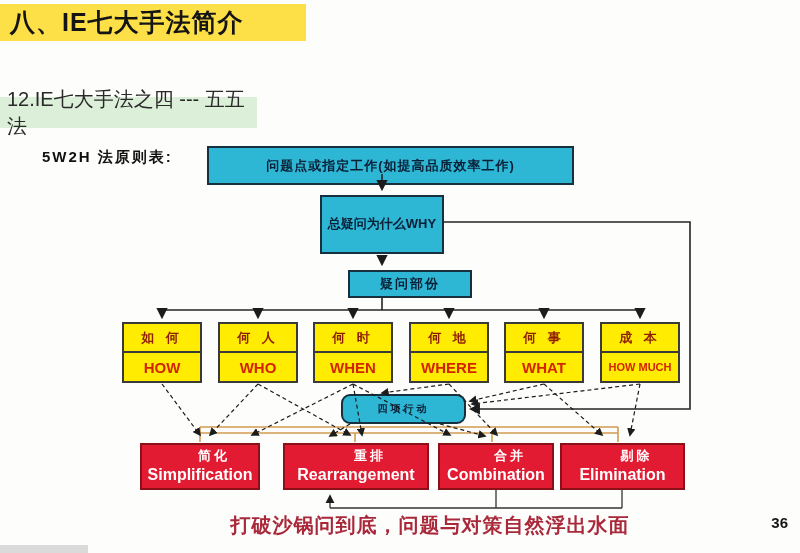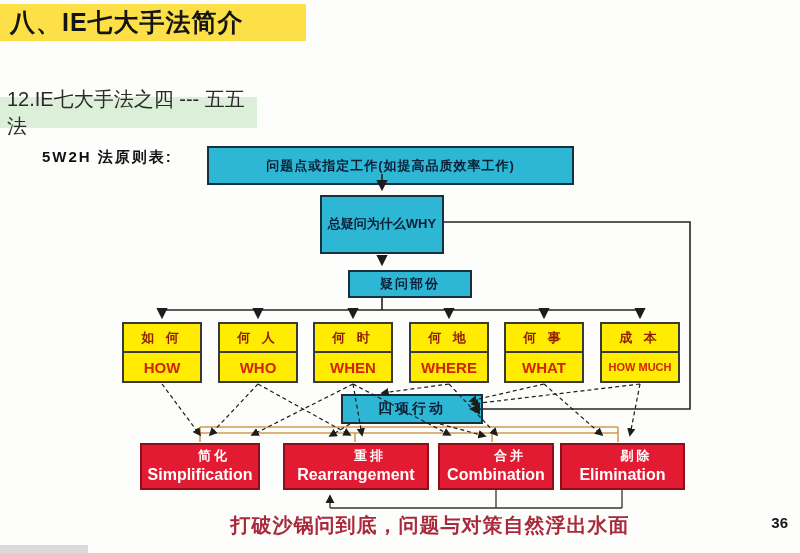--- a/index.html
+++ b/index.html
@@ -15,21 +15,21 @@
   .w5label{position:absolute;left:42px;top:148px;font-size:15px;font-weight:bold;color:#111;
            letter-spacing:2px;}
   
   .cbox{position:absolute;background:#2eb6d5;border:2px solid #16303e;box-sizing:border-box;
         color:#0a2036;font-weight:bold;display:flex;align-items:center;justify-content:center;
         text-align:center;}
   .top-box{left:207px;top:146px;width:367px;height:39px;font-size:13px;letter-spacing:1px;}
   .why-box{left:320px;top:195px;width:124px;height:59px;
            font-size:13px;line-height:1.45;}
   .qpart-box{left:320px;top:270px;width:124px;height:28px;font-size:13px;letter-spacing:2px;margin-left:28px;}
-  .action-box{left:341px;top:394px;width:142px;height:30px;font-size:14px;letter-spacing:3px;}
+  .action-box{left:341px;top:394px;width:125px;height:30px;font-size:10px;letter-spacing:3px;border-radius:9px;}
   
   .ybox{position:absolute;top:322px;width:80px;height:61px;background:#ffec00;
         border:2px solid #3a3a3a;box-sizing:border-box;display:flex;flex-direction:column;}
   .ybox .cn{flex:0 0 27px;border-bottom:2px solid #3a3a3a;display:flex;align-items:center;
             justify-content:center;color:#8f1c05;font-weight:bold;font-size:13px;letter-spacing:4px;}
   .ybox .en{flex:1;display:flex;align-items:center;justify-content:center;color:#d32400;
             font-weight:bold;font-size:15px;}
   .ybox .en.small{font-size:11px;}
   
   .rbox{position:absolute;top:443px;height:47px;background:#e31b32;border:2px solid #8c1018;

